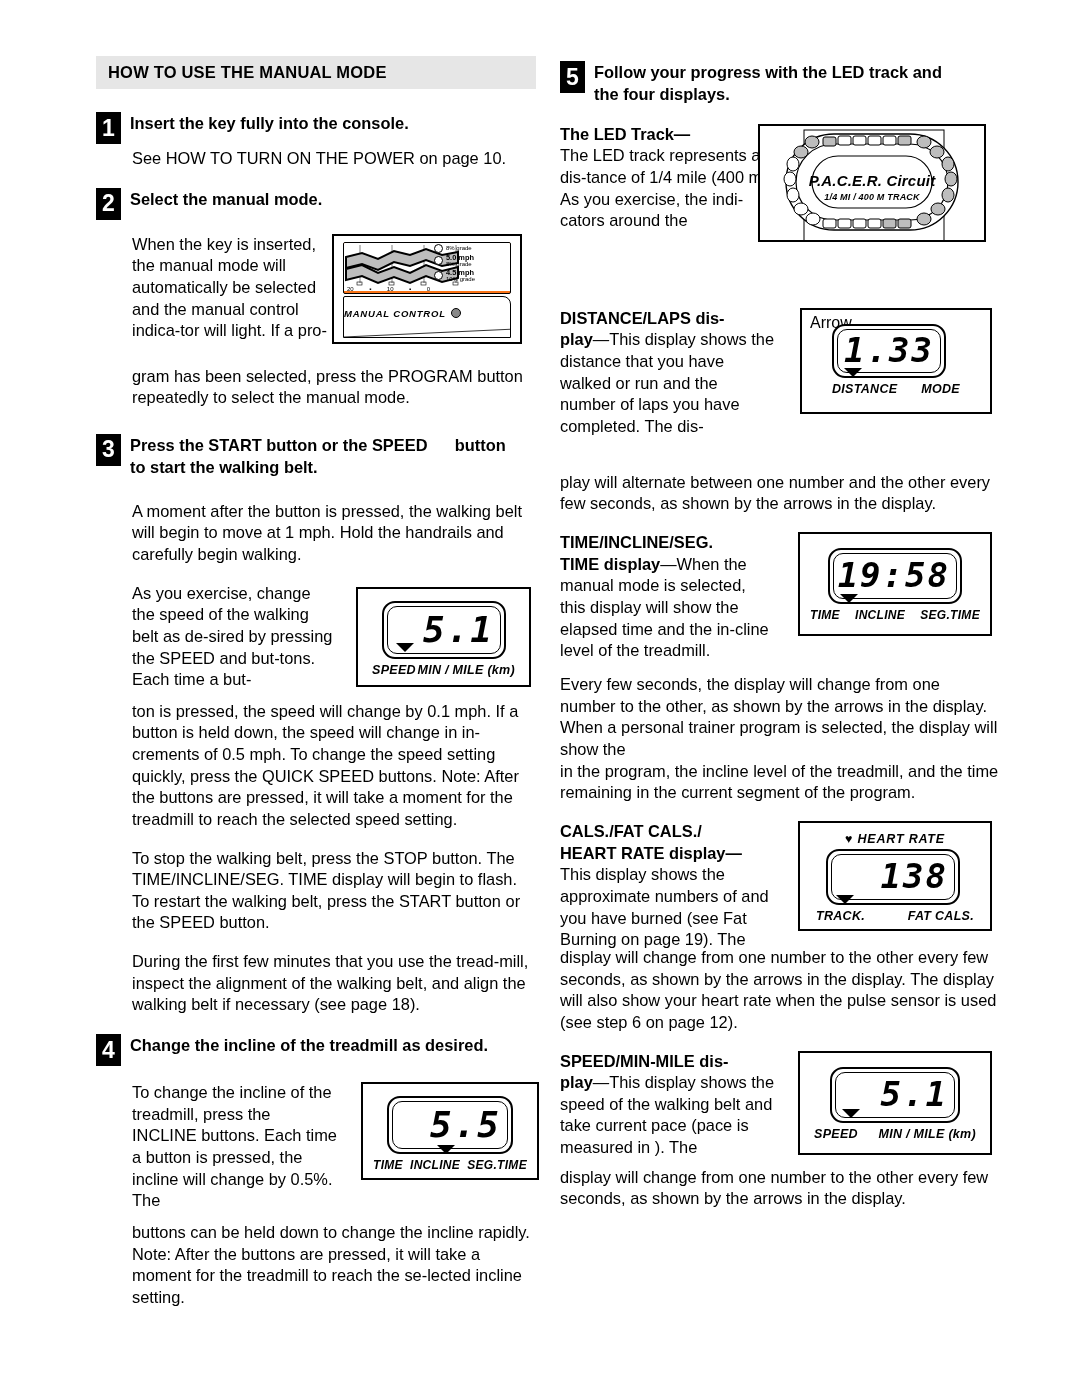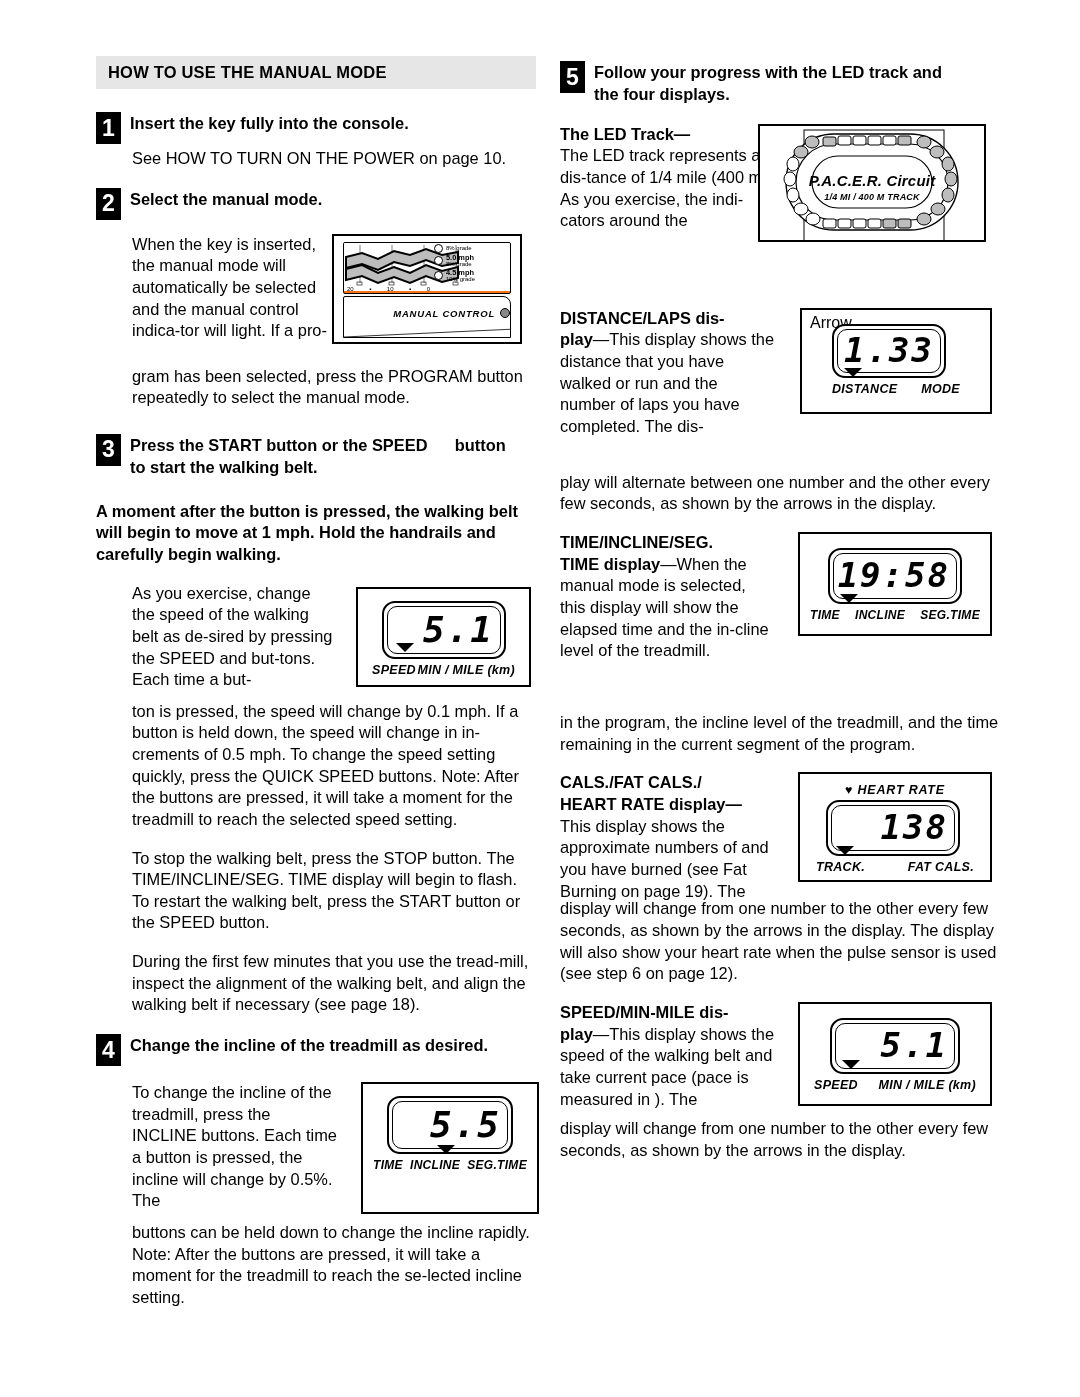--- a/index.html
+++ b/index.html
@@ -122,21 +122,21 @@
   }
   .mc-area{
     position:absolute;left:9px;top:60px;right:9px;height:40px;
     border:1px solid #000;
     border-top-left-radius:2px;border-top-right-radius:8px;
     overflow:hidden;
     background:#fff;
   }
   .mc-text{
     position:absolute;left:0;right:0;top:11px;
-    text-align:right;
+    text-align:left;
     font-style:italic;font-weight:bold;font-size:9.5px;
     letter-spacing:.8px;
   }
   .mc-dot{
     display:inline-block;width:8px;height:8px;border-radius:50%;
     border:1.6px solid #000;background:#888;
     vertical-align:-1px;margin-left:5px;
   }
   .legend{
     position:absolute;right:2px;top:1px;width:74px;
@@ -251,21 +251,21 @@
     <p style="margin-left:36px;">gram has been selected, press the PROGRAM button repeatedly to select the manual mode.</p>
 
     <div class="step" style="margin-top:24px;">
       <div class="stepnum">3</div>
       <div class="stephead">
         <span class="nowrapwords">Press the START button or the SPEED      button</span><br>
         <span>to start the walking belt.</span>
       </div>
     </div>
 
-    <p style="margin-top:22px;font-weight:bold;">A moment after the button is pressed, the walking belt will begin to move at 1 mph. Hold the handrails and carefully begin walking.</p>
+    <p style="margin-left:36px;margin-top:22px;">A moment after the button is pressed, the walking belt will begin to move at 1 mph. Hold the handrails and carefully begin walking.</p>
 
     <div style="position:relative;height:118px;">
 
       <div class="figbox" style="position:absolute;left:260px;top:4px;width:175px;height:100px;">
         <div class="lcd-outer" style="position:absolute;left:24px;top:12px;width:124px;height:58px;">
           <div class="lcd-inner"></div>
           <div class="lcd-digits" style="font-size:36px;">5.1</div>
           <div class="lcd-arrow" style="left:12px;bottom:5px;"></div>
         </div>
         <div class="lcd-caption" style="top:74px;padding:0 14px;justify-content:space-between;">
@@ -280,21 +280,21 @@
     <p style="margin-left:36px;">To stop the walking belt, press the STOP button. The TIME/INCLINE/SEG. TIME display will begin to flash. To restart the walking belt, press the START button or the SPEED     button.</p>
     <p style="margin-left:36px;">During the first few minutes that you use the tread-mill, inspect the alignment of the walking belt, and align the walking belt if necessary (see page 18).</p>
 
     <div class="step" style="margin-top:6px;">
       <div class="stepnum">4</div>
       <div class="stephead">Change the incline of the treadmill as desired.</div>
     </div>
 
     <div style="position:relative;height:140px;margin-top:16px;">
 
-      <div class="figbox" style="position:absolute;left:265px;top:0;width:178px;height:132px;">
+      <div class="figbox" style="position:absolute;left:265px;top:0;width:178px;height:98px;">
         <div class="lcd-outer" style="position:absolute;left:24px;top:12px;width:126px;height:58px;">
           <div class="lcd-inner"></div>
           <div class="lcd-digits" style="font-size:36px;">5.5</div>
           <div class="lcd-arrow" style="left:48px;bottom:-2px;"></div>
         </div>
         <div class="lcd-caption" style="top:74px;padding:0 10px;justify-content:space-between;font-size:12px;">
           <span>TIME</span>
           <span>INCLINE</span>
           <span>SEG.TIME</span>
         </div>
@@ -405,20 +405,21 @@
           <span>SEG.TIME</span>
         </div>
       </div>
 
       <p class="narrow-r" style="margin:0;">
         <span class="subhead">TIME/INCLINE/SEG.</span><br>
         <span class="subhead">TIME display</span><span>—When the manual mode is selected, this display will show the elapsed time and the in-cline level of the treadmill.</span>
       </p>
     </div>
 
+    <p style="margin-top:-38px;margin-bottom:0;">Every few seconds, the display will change from one number to the other, as shown by the arrows in the display. When a personal trainer program is selected, the display will show the</p>
     <p>in the program, the incline level of the treadmill, and the time remaining in the current segment of the program.</p>
 
     <div style="position:relative;height:160px;margin-top:2px;">
       <div class="figbox" style="position:absolute;left:238px;top:0;width:194px;height:110px;">
         <div class="hr-label" style="top:9px;">
           <span>♥</span>
           <span>HEART RATE</span>
         </div>
         <div class="lcd-outer" style="position:absolute;left:26px;top:26px;width:134px;height:56px;">
           <div class="lcd-inner"></div>

